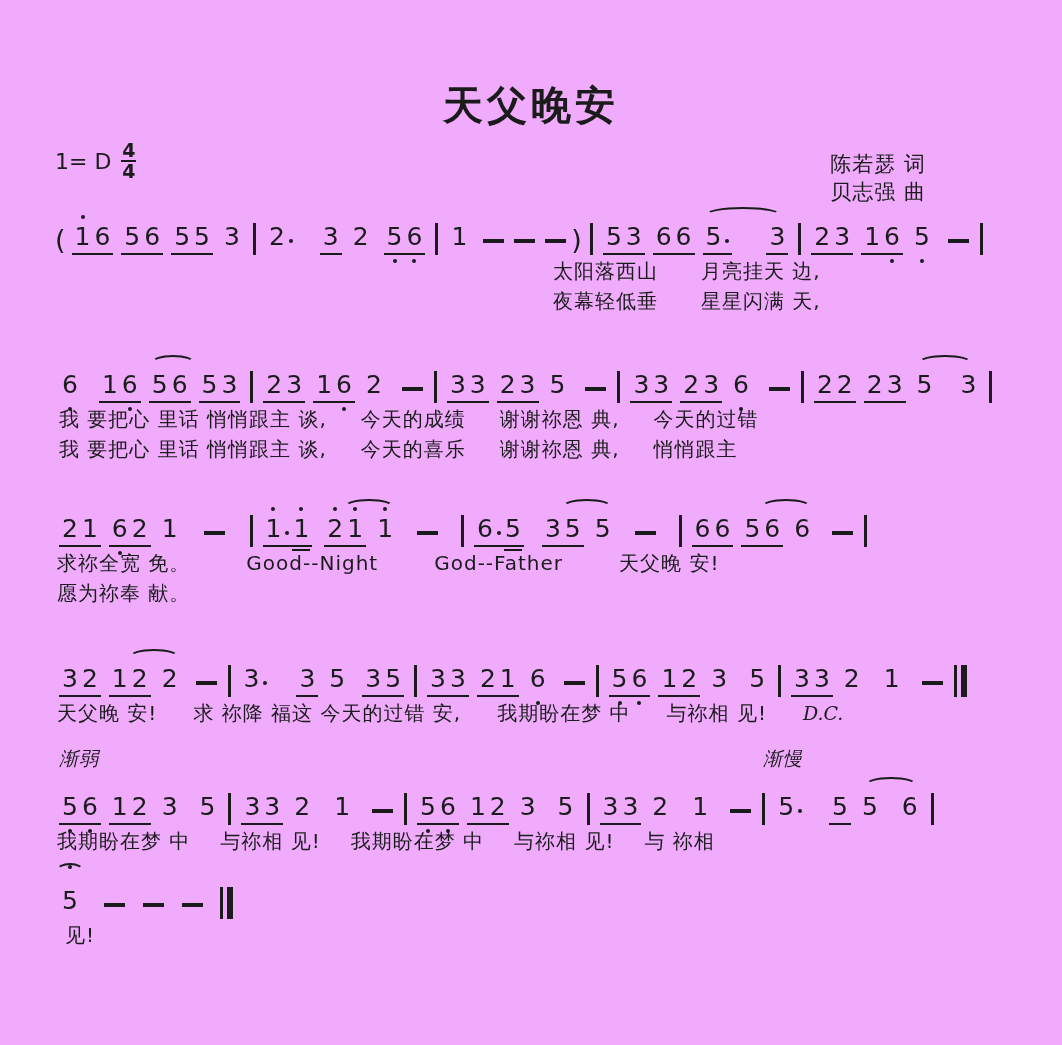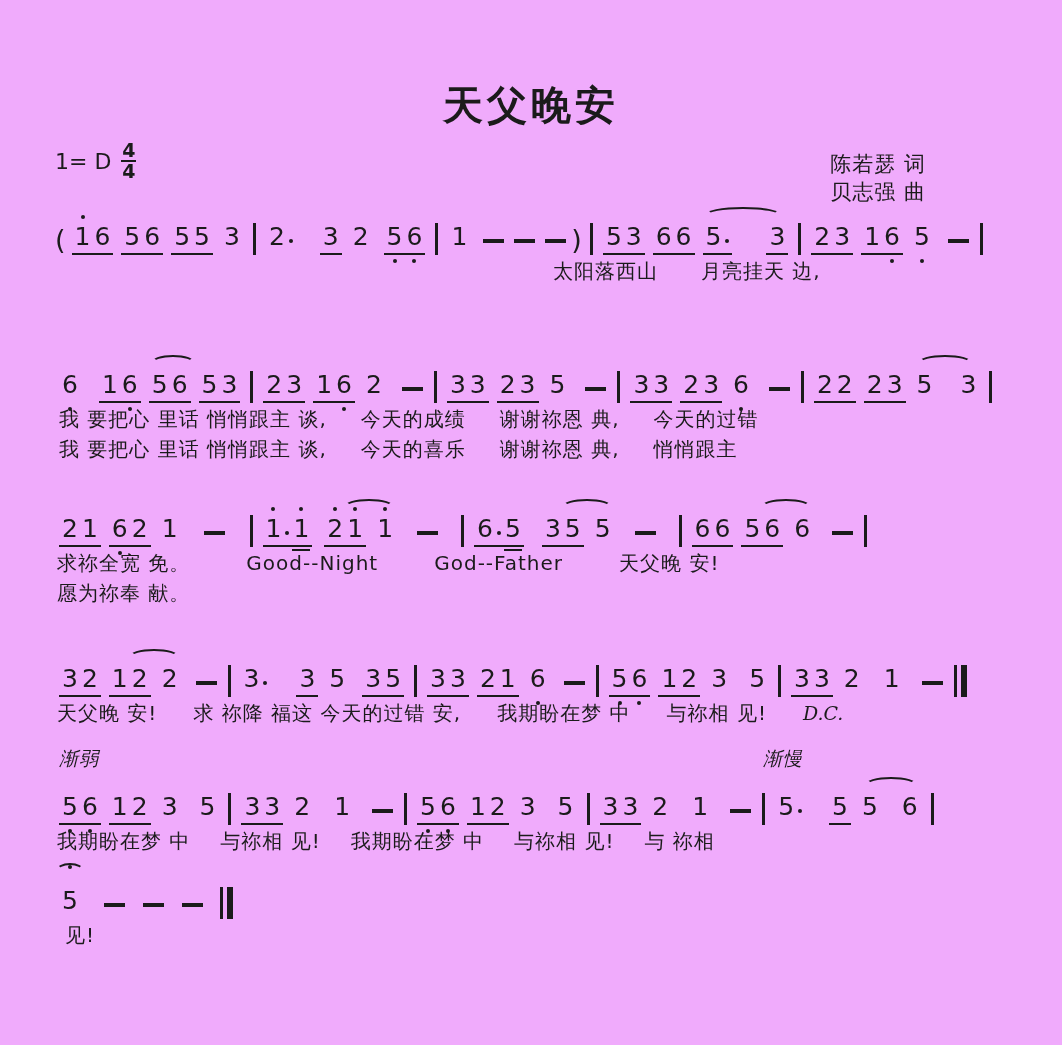--- a/index.html
+++ b/index.html
@@ -145,20 +145,21 @@
             <span class="note"><span class="dig">6<i class="ld"></i></span></span>
           </span>
           <span class="grp">
             <span class="note"><span class="dig">5<i class="ld"></i></span></span>
           </span>
           <span class="spc" style="width: 6px;"></span>
           <span class="dash"></span>
           <span class="bar"></span>
         </div>
         <div class="lrow"><span class="lseg">太阳落西山</span><span class="lseg">月亮挂天 边,</span></div>
+        <div class="lrow"><span class="lseg">夜幕轻低垂</span><span class="lseg">星星闪满 天,</span></div>
       </div>
       <div class="sys sys2">
         <div class="nrow">
           <span class="grp">
             <span class="note"><span class="dig">6<i class="ld"></i></span></span>
           </span>
           <span class="spc" style="width: 10px;"></span>
           <span class="grp u1">
             <span class="note"><span class="dig">1</span></span>
             <span class="note"><span class="dig">6<i class="ld"></i></span></span>

